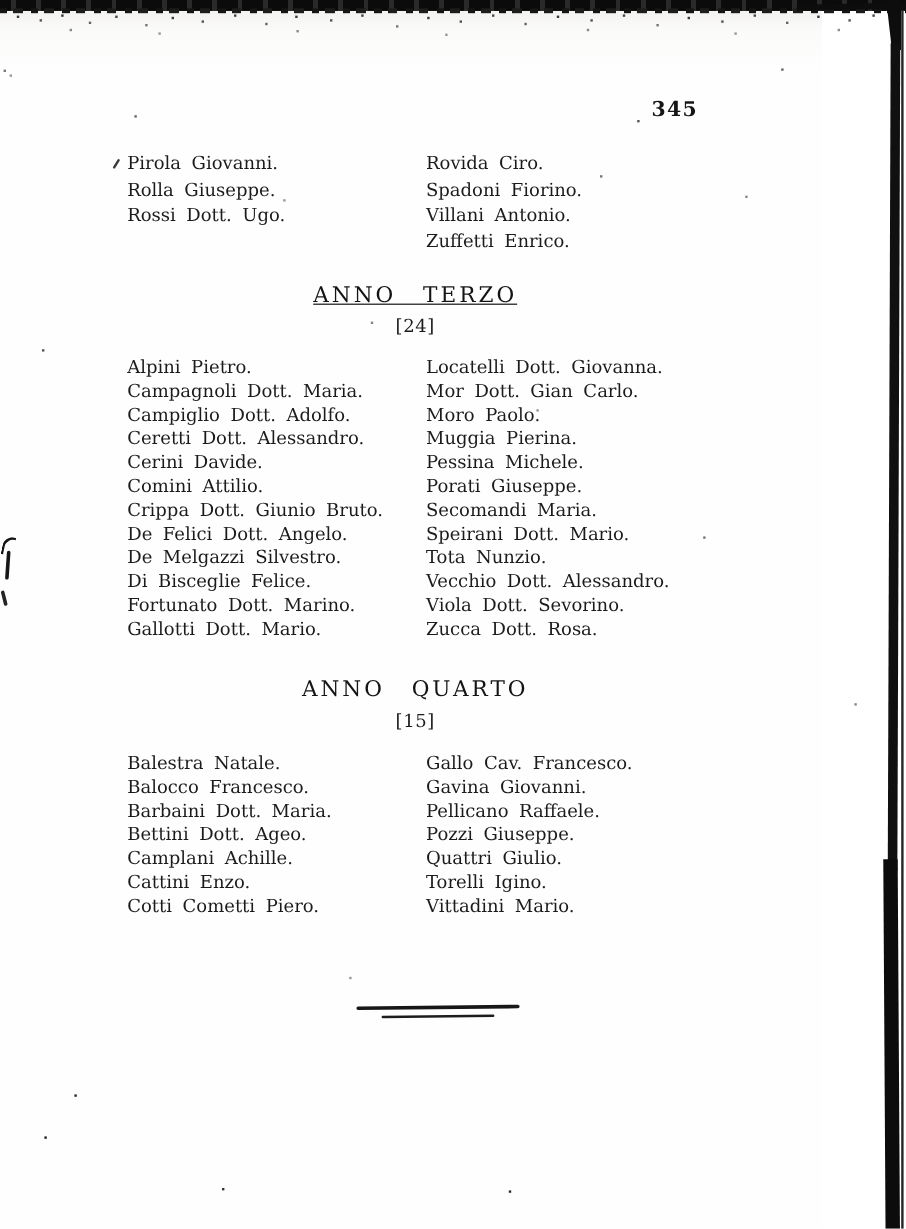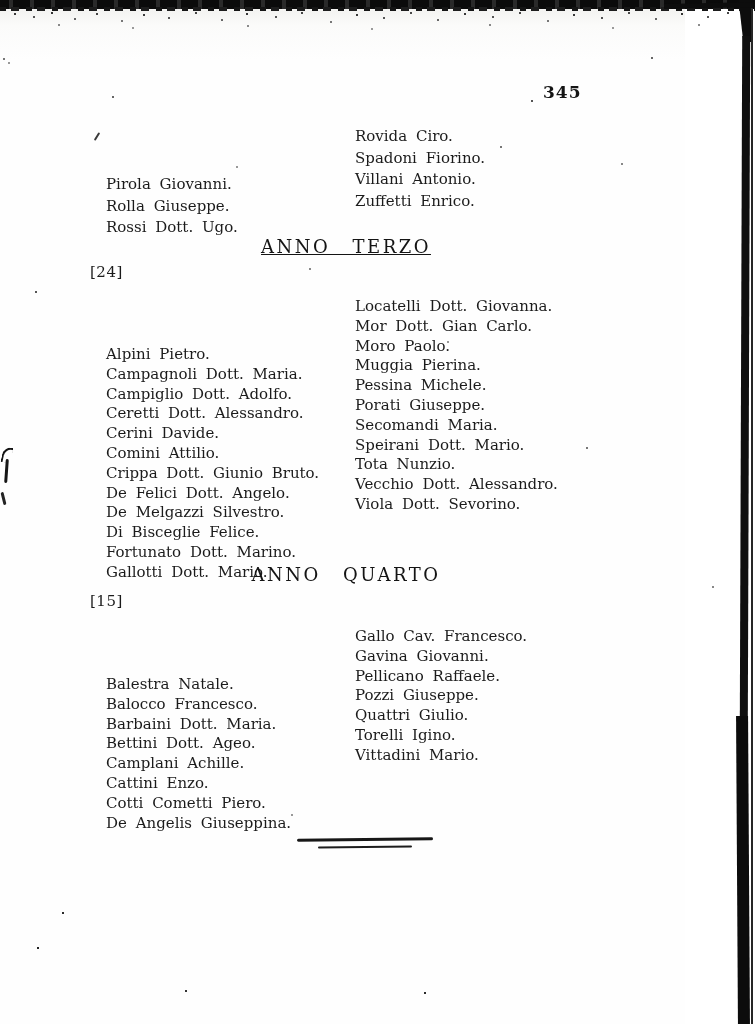--- a/index.html
+++ b/index.html
@@ -90,34 +90,34 @@
   .page-number {
     position: absolute; left: 543px; top: 82px;
     font-size: 17px; font-weight: bold; letter-spacing: 1px; color: #151515;
   }
   .name-col {
     position: absolute; width: 260px;
     font-size: 15px; line-height: 19.8px; word-spacing: 4px;
     color: #1b1b1b; white-space: nowrap;
   }
   .name-col.wide-leading { line-height: 21.6px; }
-  .col-a { left: 106px; margin-top: 48px; }
+  .col-a { left: 106px; }
   .col-b { left: 355px; }
   .block-top { top: 126px; }
   .block-terzo { top: 297px; }
   .block-quarto { top: 627px; }
   .section-heading {
     position: absolute; left: 90px; width: 512px; text-align: center;
     font-size: 18px; letter-spacing: 2.5px; word-spacing: 14px;
     color: #141414; font-weight: 500;
   }
   .heading-terzo { top: 236px; text-decoration: underline; }
   .heading-quarto { top: 564px; }
   .section-count {
-    position: absolute; left: 90px; width: 512px; text-align: left;
+    position: absolute; left: 90px; width: 512px; text-align: center;
     font-size: 15px; letter-spacing: 0.5px; color: #1b1b1b;
   }
   .count-terzo { top: 263px; }
   .count-quarto { top: 592px; }
   .divider-line-1 {
     position: absolute; left: 297px; top: 838px; width: 136px; height: 3px;
     background: #171717; transform: rotate(-0.6deg); border-radius: 2px;
   }
   .divider-line-2 {
     position: absolute; left: 318px; top: 846px; width: 94px; height: 2px;
@@ -178,33 +178,33 @@
       <div class="name-line">Mor Dott. Gian Carlo.</div>
       <div class="name-line">Moro Paolo.</div>
       <div class="name-line">Muggia Pierina.</div>
       <div class="name-line">Pessina Michele.</div>
       <div class="name-line">Porati Giuseppe.</div>
       <div class="name-line">Secomandi Maria.</div>
       <div class="name-line">Speirani Dott. Mario.</div>
       <div class="name-line">Tota Nunzio.</div>
       <div class="name-line">Vecchio Dott. Alessandro.</div>
       <div class="name-line">Viola Dott. Sevorino.</div>
+      <div class="name-line">Zucca Dott. Rosa.</div>
     </div>
 
   <div class="section-heading heading-quarto">ANNO QUARTO</div>
   <div class="section-count count-quarto">[15]</div>
   <div class="name-col col-a block-quarto">
       <div class="name-line">Balestra Natale.</div>
       <div class="name-line">Balocco Francesco.</div>
       <div class="name-line">Barbaini Dott. Maria.</div>
       <div class="name-line">Bettini Dott. Ageo.</div>
       <div class="name-line">Camplani Achille.</div>
       <div class="name-line">Cattini Enzo.</div>
       <div class="name-line">Cotti Cometti Piero.</div>
-      <div class="name-line">De Angelis Giuseppina.</div>
     </div>
   <div class="name-col col-b block-quarto">
       <div class="name-line">Gallo Cav. Francesco.</div>
       <div class="name-line">Gavina Giovanni.</div>
       <div class="name-line">Pellicano Raffaele.</div>
       <div class="name-line">Pozzi Giuseppe.</div>
       <div class="name-line">Quattri Giulio.</div>
       <div class="name-line">Torelli Igino.</div>
       <div class="name-line">Vittadini Mario.</div>
     </div>

